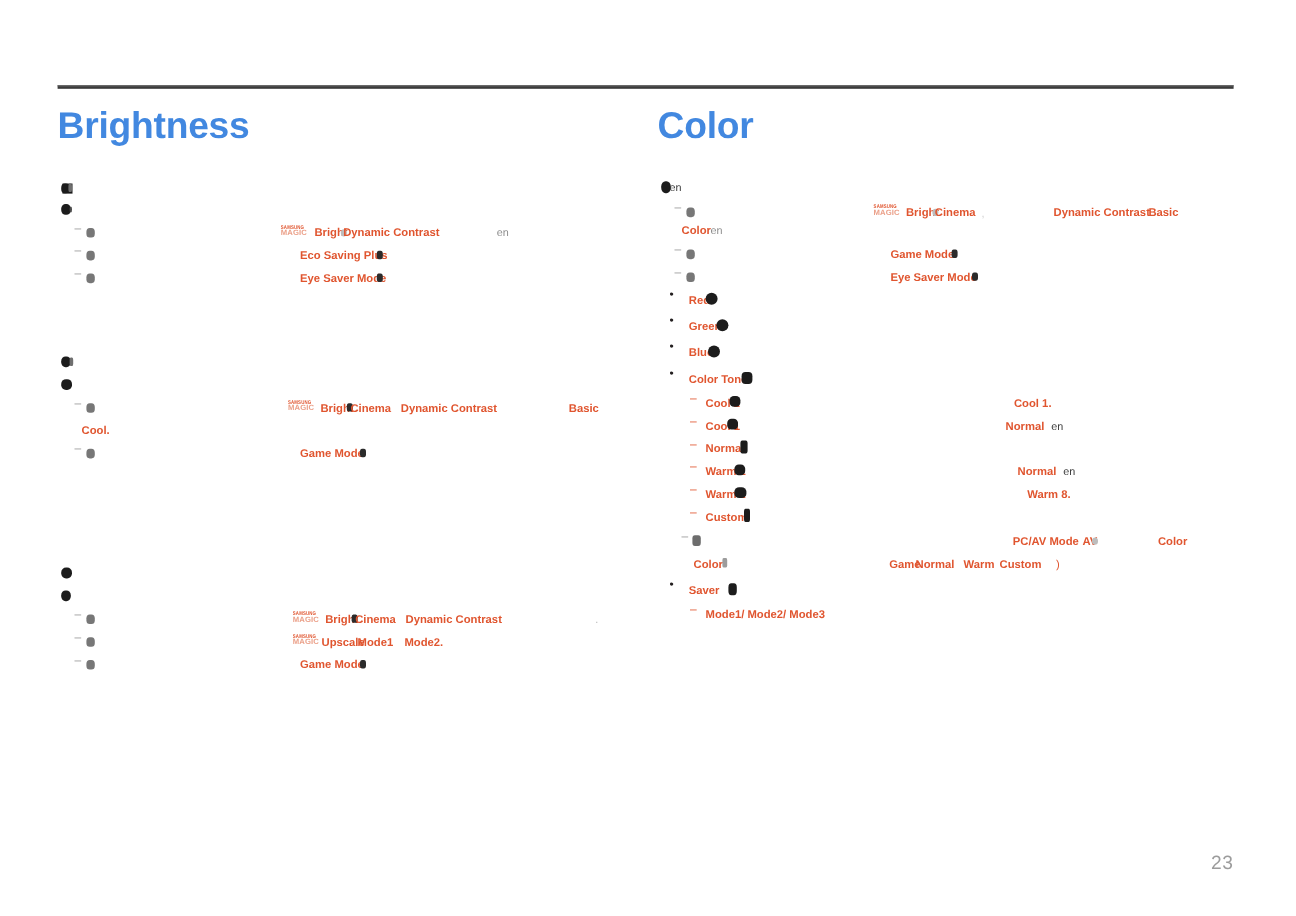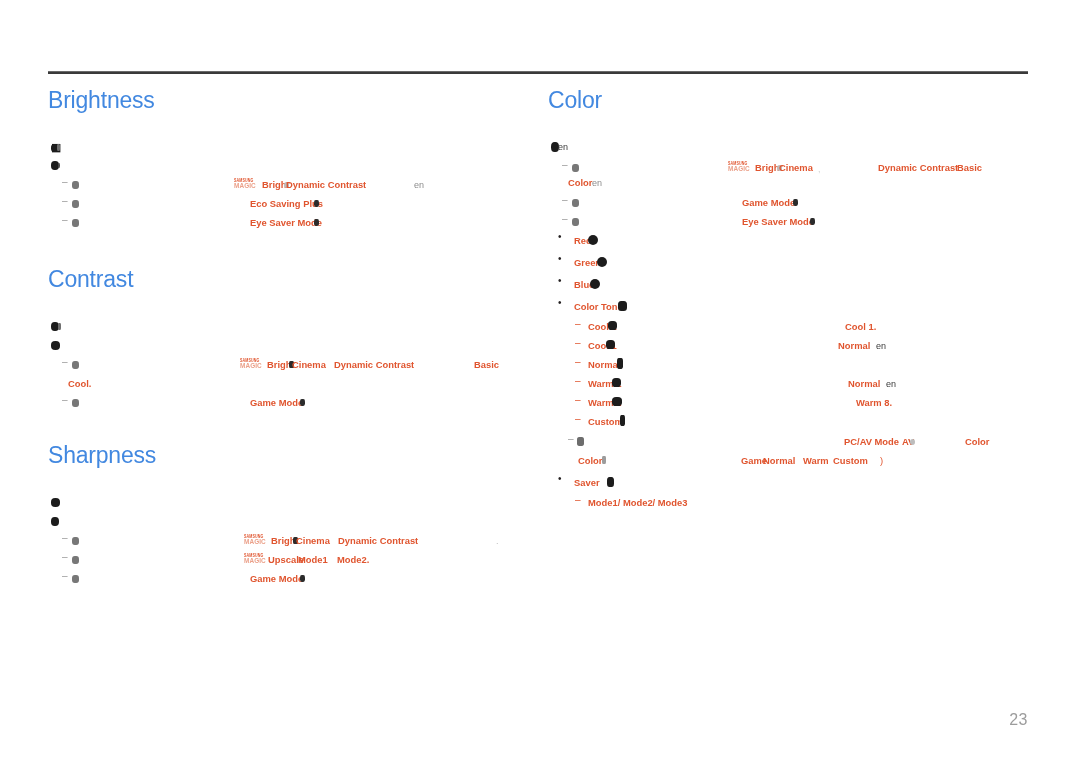--- a/index.html
+++ b/index.html
@@ -39,22 +39,22 @@
   .col {
     position: absolute;
     top: 88px;
     width: 500px;
   }
   .col-left  { left: 48px; }
   .col-right { left: 548px; }
 
   
   h2.section-title {
-    font-size: 23px;
-    font-weight: normal;
+    font-size: 31px;
+    font-weight: bold;
     color: #4288e0;
     margin: 0;
     letter-spacing: -0.2px;
     line-height: 1.1;
   }
 
   
   .sec { position: absolute; width: 500px; }
 
   
@@ -199,21 +199,20 @@
         <div class="line" style="position:absolute;top:75px;left:0;">
           <span class="mk mk-dash" style="left:14px;top:-3px;">–</span>
           <span class="blob" style="left:24px;top:5px;width:7px;height:8px;background:#777;border-radius:40%;"></span>
           <span class="o" style="left:202px;top:0;">Eye Saver Mode</span>
           <span class="blob" style="left:266px;top:5px;width:5px;height:7px;background:#2b2b2b;border-radius:35%;"></span>
         </div>
       </div>
     </div>
 
     <div class="sec" style="top:179px;left:0;">
-      <h2 class="section-title">Contrast</h2>
 
       <div style="position:relative;height:110px;margin-top:26px;">
 
         <div class="line" style="position:absolute;top:0px;left:0;">
           <span class="blob" style="left:3px;top:4px;width:8px;height:9px;"></span>
           <span class="blob" style="left:10px;top:5px;width:3px;height:7px;background:#6f6f6f;border-radius:30%;"></span>
         </div>
 
         <div class="line" style="position:absolute;top:19px;left:0;">
           <span class="blob" style="left:3px;top:4px;width:9px;height:9px;"></span>
@@ -240,21 +239,20 @@
         <div class="line" style="position:absolute;top:76px;left:0;">
           <span class="mk mk-dash" style="left:14px;top:-3px;">–</span>
           <span class="blob" style="left:24px;top:5px;width:7px;height:8px;background:#777;border-radius:40%;"></span>
           <span class="o" style="left:202px;top:0;">Game Mode</span>
           <span class="blob" style="left:252px;top:5px;width:5px;height:7px;background:#2b2b2b;border-radius:35%;"></span>
         </div>
       </div>
     </div>
 
     <div class="sec" style="top:355px;left:0;">
-      <h2 class="section-title">Sharpness</h2>
 
       <div style="position:relative;height:110px;margin-top:26px;">
 
         <div class="line" style="position:absolute;top:0px;left:0;">
           <span class="blob" style="left:3px;top:4px;width:9px;height:9px;"></span>
         </div>
 
         <div class="line" style="position:absolute;top:19px;left:0;">
           <span class="blob" style="left:3px;top:4px;width:8px;height:9px;"></span>
         </div>

